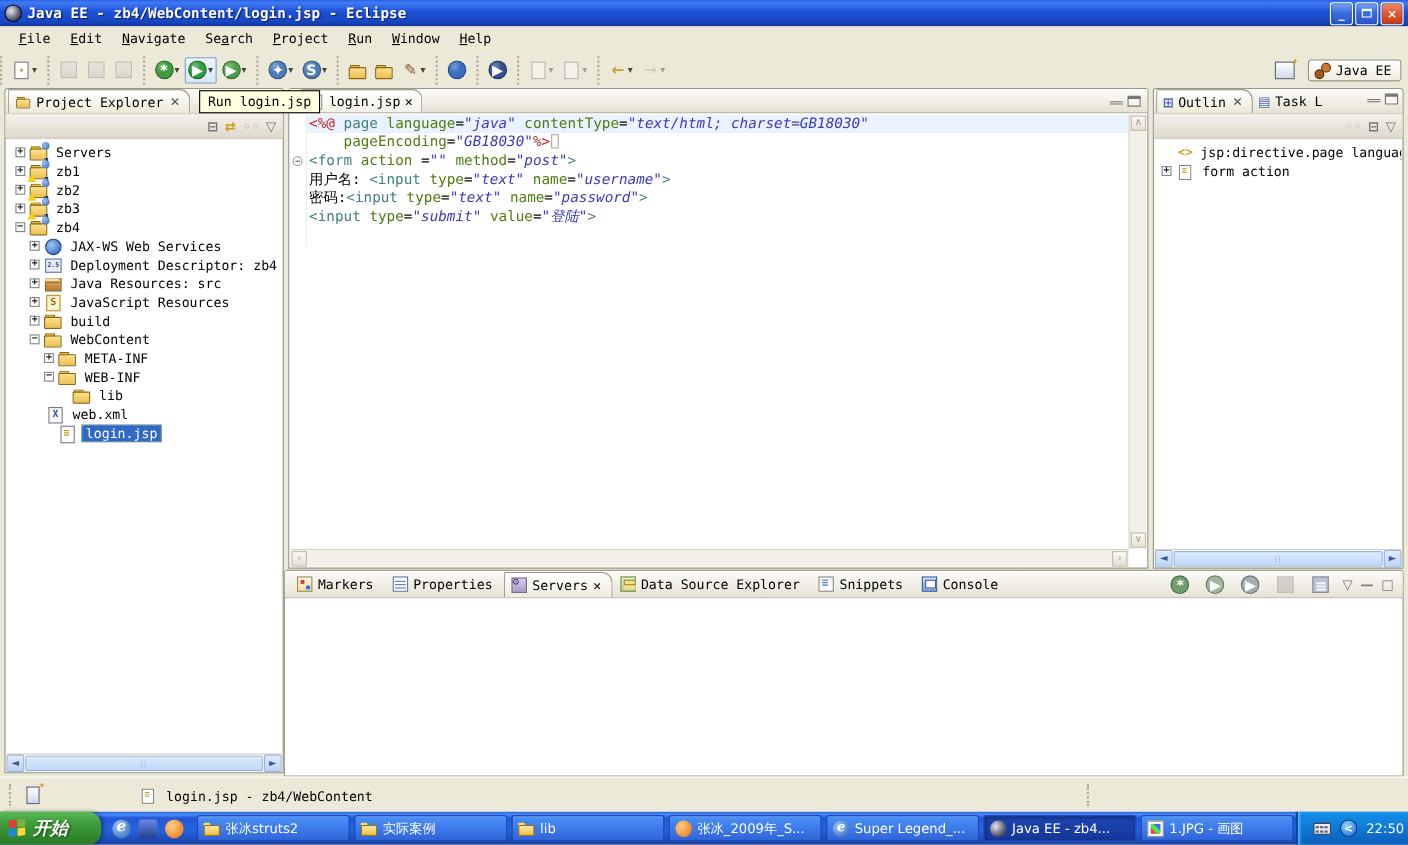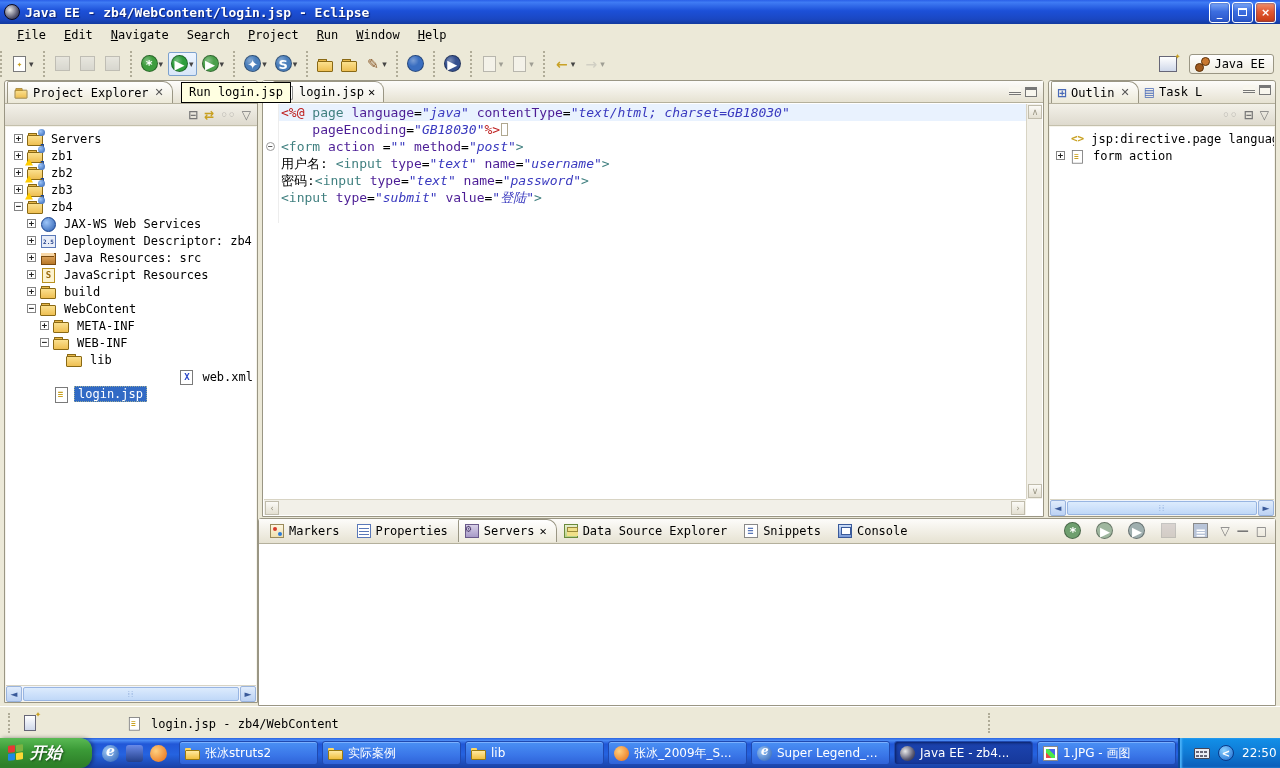--- a/index.html
+++ b/index.html
@@ -92,36 +92,36 @@
   .etabrow { height:22px; display:flex; align-items:flex-end; background:linear-gradient(#fdfcfa,#e6e2d2); border-bottom:1px solid #b4b09c; padding-left:10px; }
   .etab { display:flex; align-items:center; gap:4px; height:21px; padding:0 8px 0 5px; background:linear-gradient(#ffffff,#f2f0e6); border:1px solid #9a9684; border-bottom:none; border-radius:2px 9px 0 0; }
   .editor-body { position:absolute; left:1px; right:17px; top:23px; bottom:17px; background:#fff; overflow:hidden; }
   .code-line { display:flex; height:17px; font:13px/17px "DejaVu Sans Mono",monospace; white-space:pre; }
   .gutter-cell { width:15px; flex:none; border-right:1px solid #ededed; position:relative; background:#fff; }
   .fold-minus { position:absolute; left:2px; top:4px; width:9px; height:9px; border:1px solid #9a9a9a; border-radius:50%; background:#fff; color:#555; font:bold 8px/7px monospace; text-align:center; }
   .code-cell { flex:1; padding-left:2px; }
   .code-line.current .code-cell { background:#e9f2fe; }
   .cseg.jsp { color:#bf2020; }
   .cseg.tag { color:#3f7f7f; }
-  .cseg.attr { color:#4c1d95; }
+  .cseg.attr { color:#4d7c0f; }
   .cseg.val { color:#3939bf; font-style:italic; }
   .cseg.txt,.cseg.op,.cseg.sp { color:#000; }
   .cseg.box { display:inline-block; width:7px; height:13px; border:1px solid #b0a890; vertical-align:-2px; margin-left:1px; }
   .flat-vscroll { position:absolute; right:1px; top:23px; bottom:17px; width:16px; background:#f2f0e8; border-left:1px solid #d8d4c4; }
   .flat-btn { width:14px; height:14px; margin:1px; border:1px solid #c0bcac; background:linear-gradient(#fbfaf6,#e4e0d2); color:#9a9684; font:9px/12px "DejaVu Sans",sans-serif; text-align:center; }
   .flat-btn.bottom { position:absolute; bottom:0; left:0; }
   .flat-hscroll { position:absolute; left:1px; right:17px; bottom:1px; height:16px; background:#f2f0e8; border-top:1px solid #d8d4c4; display:flex; justify-content:space-between; }
 
   
   .orow { display:flex; align-items:center; height:17px; white-space:nowrap; overflow:hidden; }
   .oicon-tag { color:#c8a020; font:bold 11px/16px monospace; margin:0 4px 0 2px; flex:none; }
 
   
   .bottom-panel { left:258px; top:518px; width:1018px; height:188px; background:#fff; }
-  .btabrow { height:25px; display:flex; align-items:flex-start; background:linear-gradient(#fdfcfa,#e6e2d2); border-bottom:1px solid #b4b09c; padding-left:4px; }
+  .btabrow { height:25px; display:flex; align-items:center; background:linear-gradient(#fdfcfa,#e6e2d2); border-bottom:1px solid #b4b09c; padding-left:4px; }
   .btab { display:flex; align-items:center; gap:5px; height:23px; padding:0 9px 0 6px; border-radius:2px 10px 0 0; border:1px solid transparent; white-space:nowrap; }
   .btab.sel { background:linear-gradient(#ffffff,#efecdf); border-color:#9a9684; border-bottom:none; }
   .btoolbar { margin-left:auto; display:flex; align-items:center; gap:7px; padding-right:8px; }
   .bicon { display:inline-block; width:14px; height:14px; position:relative; flex:none; }
   .bicon.markers { background:linear-gradient(#fdf6e0,#efe0b0); border:1px solid #9a8a5a; }
   .bicon.markers::after { content:""; position:absolute; left:2px; top:2px; width:4px; height:4px; background:#d83a2a; border-radius:50%; box-shadow:5px 5px 0 #2a7ad8; }
   .bicon.properties { background:#fff; border:1px solid #5a78b8; }
   .bicon.properties::after { content:""; position:absolute; left:1px; right:1px; top:3px; height:1px; background:#5a78b8; box-shadow:0 3px 0 #5a78b8, 0 6px 0 #5a78b8; }
   .bicon.serverst { background:linear-gradient(#d8d0e8,#a89ac8); border:1px solid #6a5a8a; }
   .bicon.serverst::after { content:"⚙"; position:absolute; left:0; top:-2px; font-size:10px; color:#4a3a6a; }
@@ -388,21 +388,21 @@
       </div>
       <div class="trow" style="padding-left: 34px;">
         <span class="exp">−</span>
         <span class="icon folder"></span>
         <span class="tlabel">WEB-INF</span>
       </div>
       <div class="trow" style="padding-left: 60px;">
         <span class="icon folder"></span>
         <span class="tlabel">lib</span>
       </div>
-      <div class="trow" style="padding-left: 36px; justify-content: flex-end;">
+      <div class="trow" style="padding-left: 36px;">
         <span class="icon xml"></span>
         <span class="tlabel">web.xml</span>
       </div>
       <div class="trow selected" style="padding-left: 47px;">
         <span class="icon page"></span>
         <span class="tlabel">login.jsp</span>
       </div>
     </div>
   <div class="pe-hscroll xpscroll">
     <span class="xp-arrow">◄</span>

